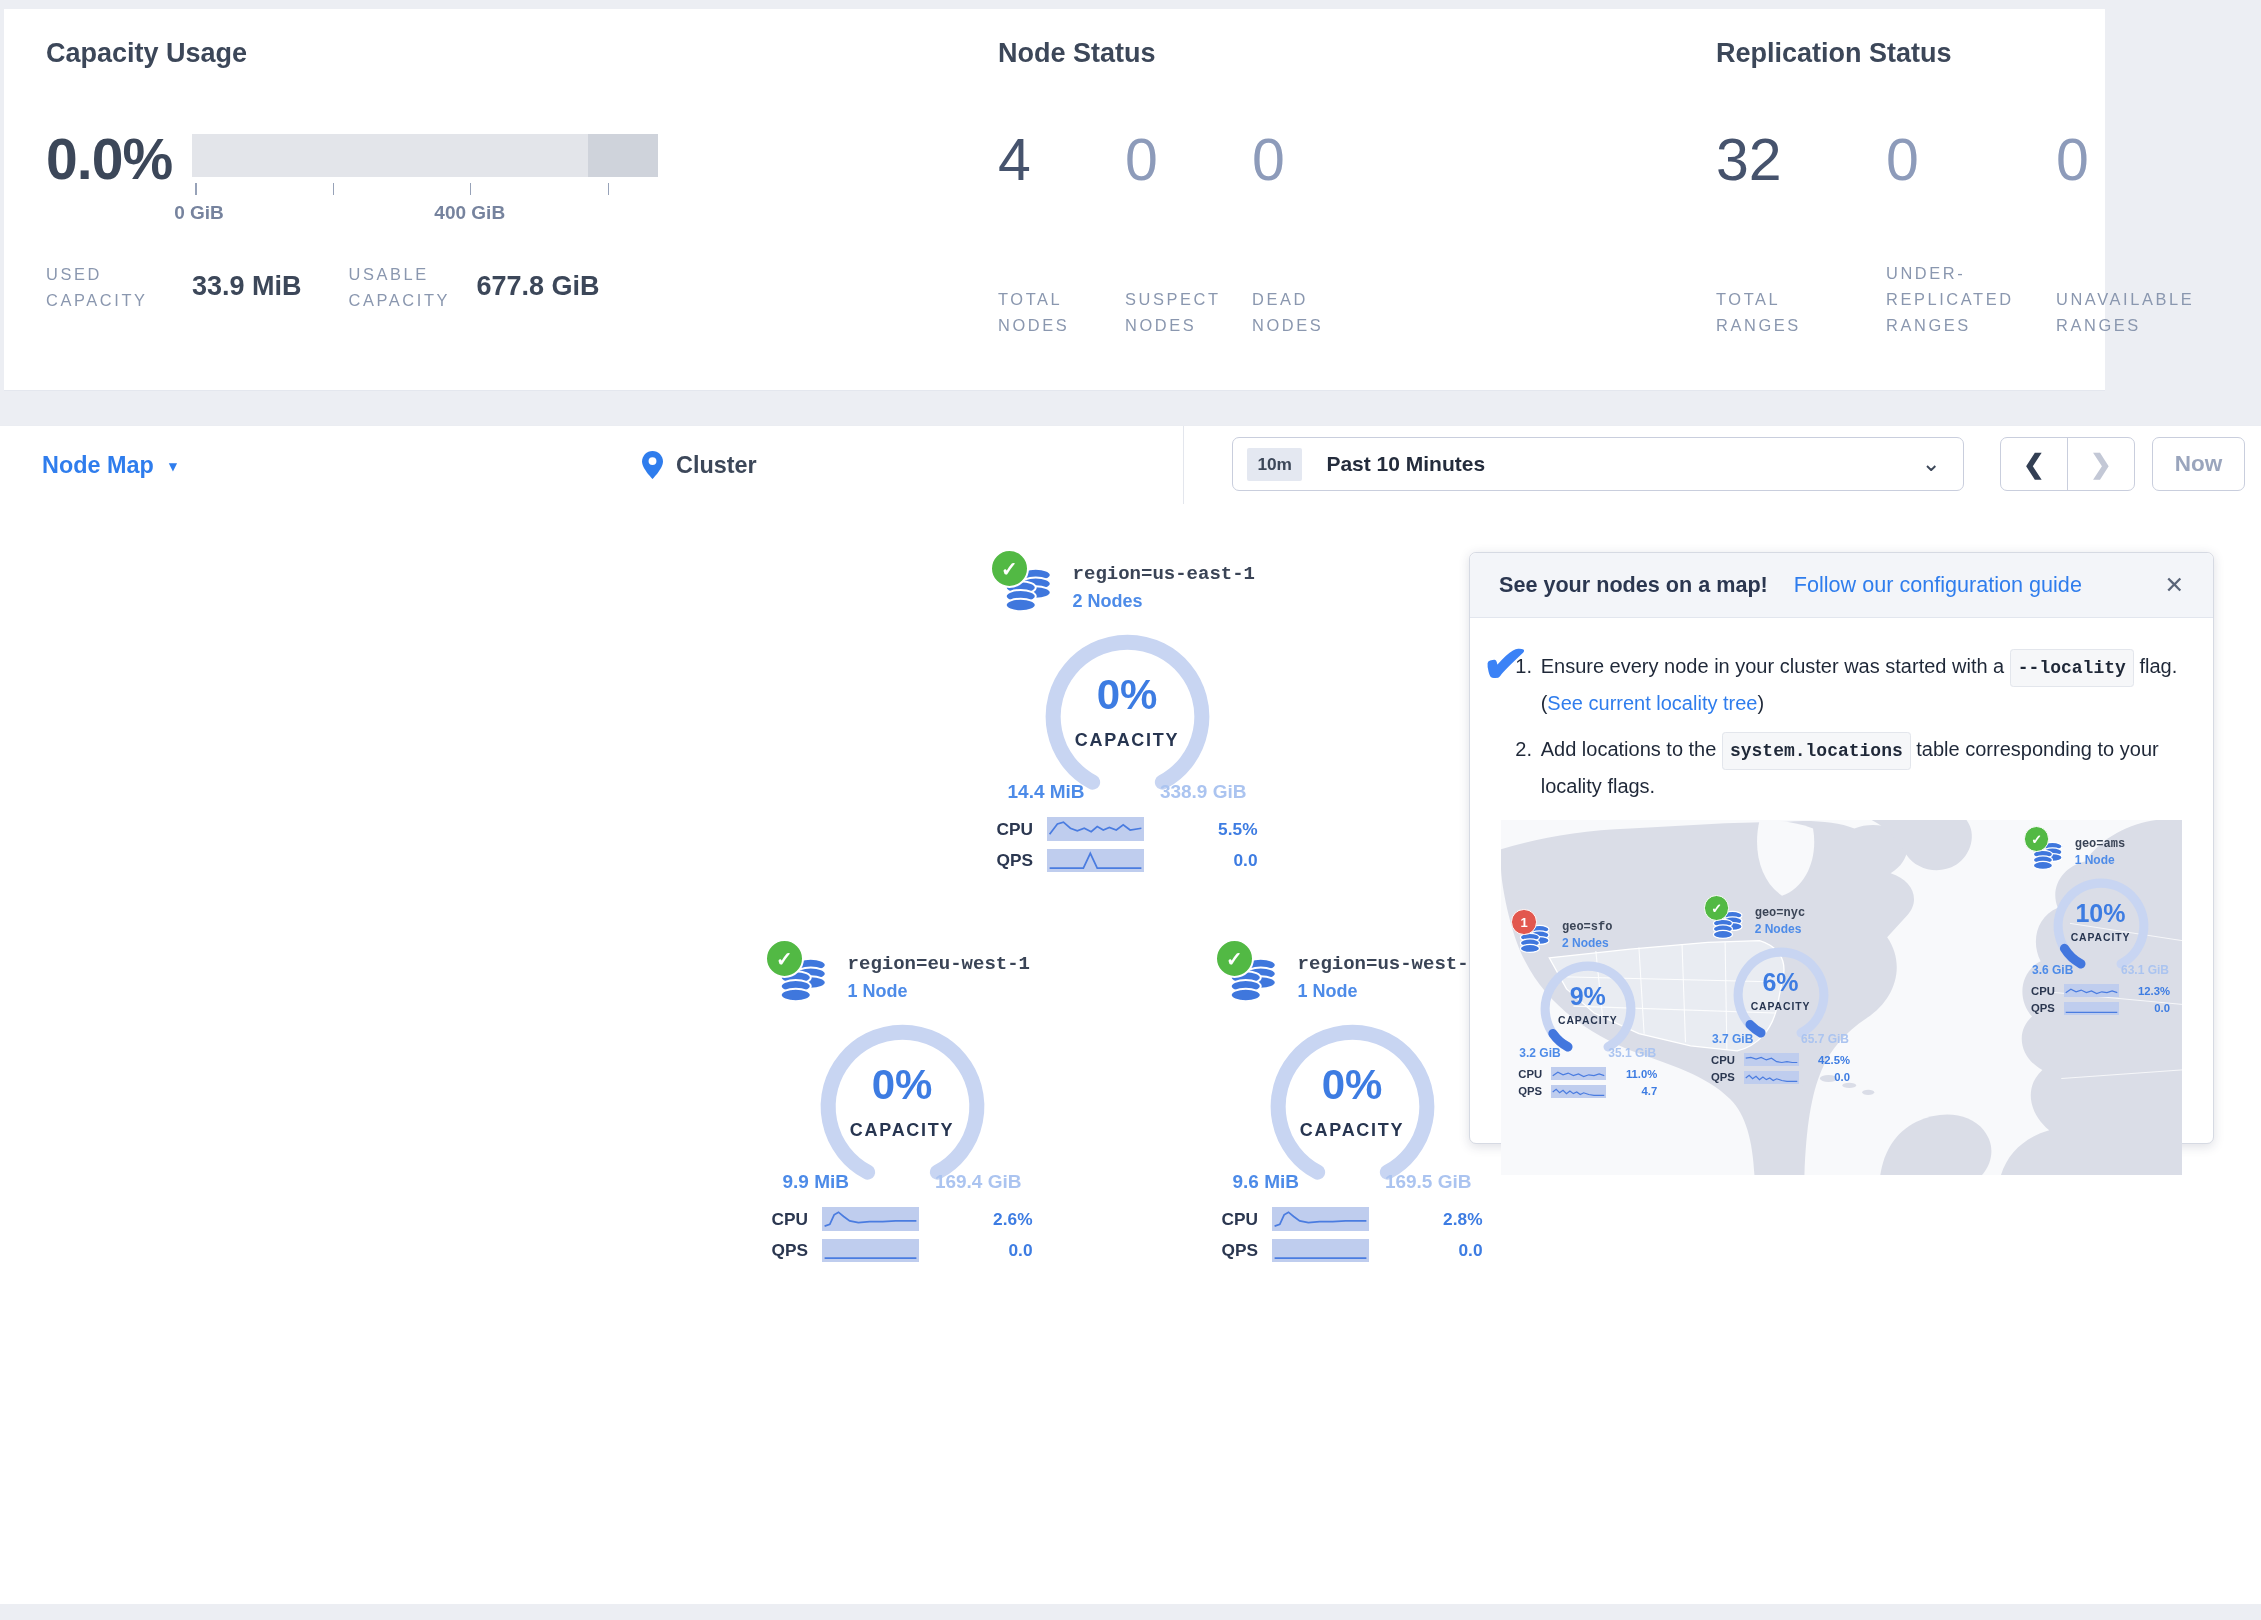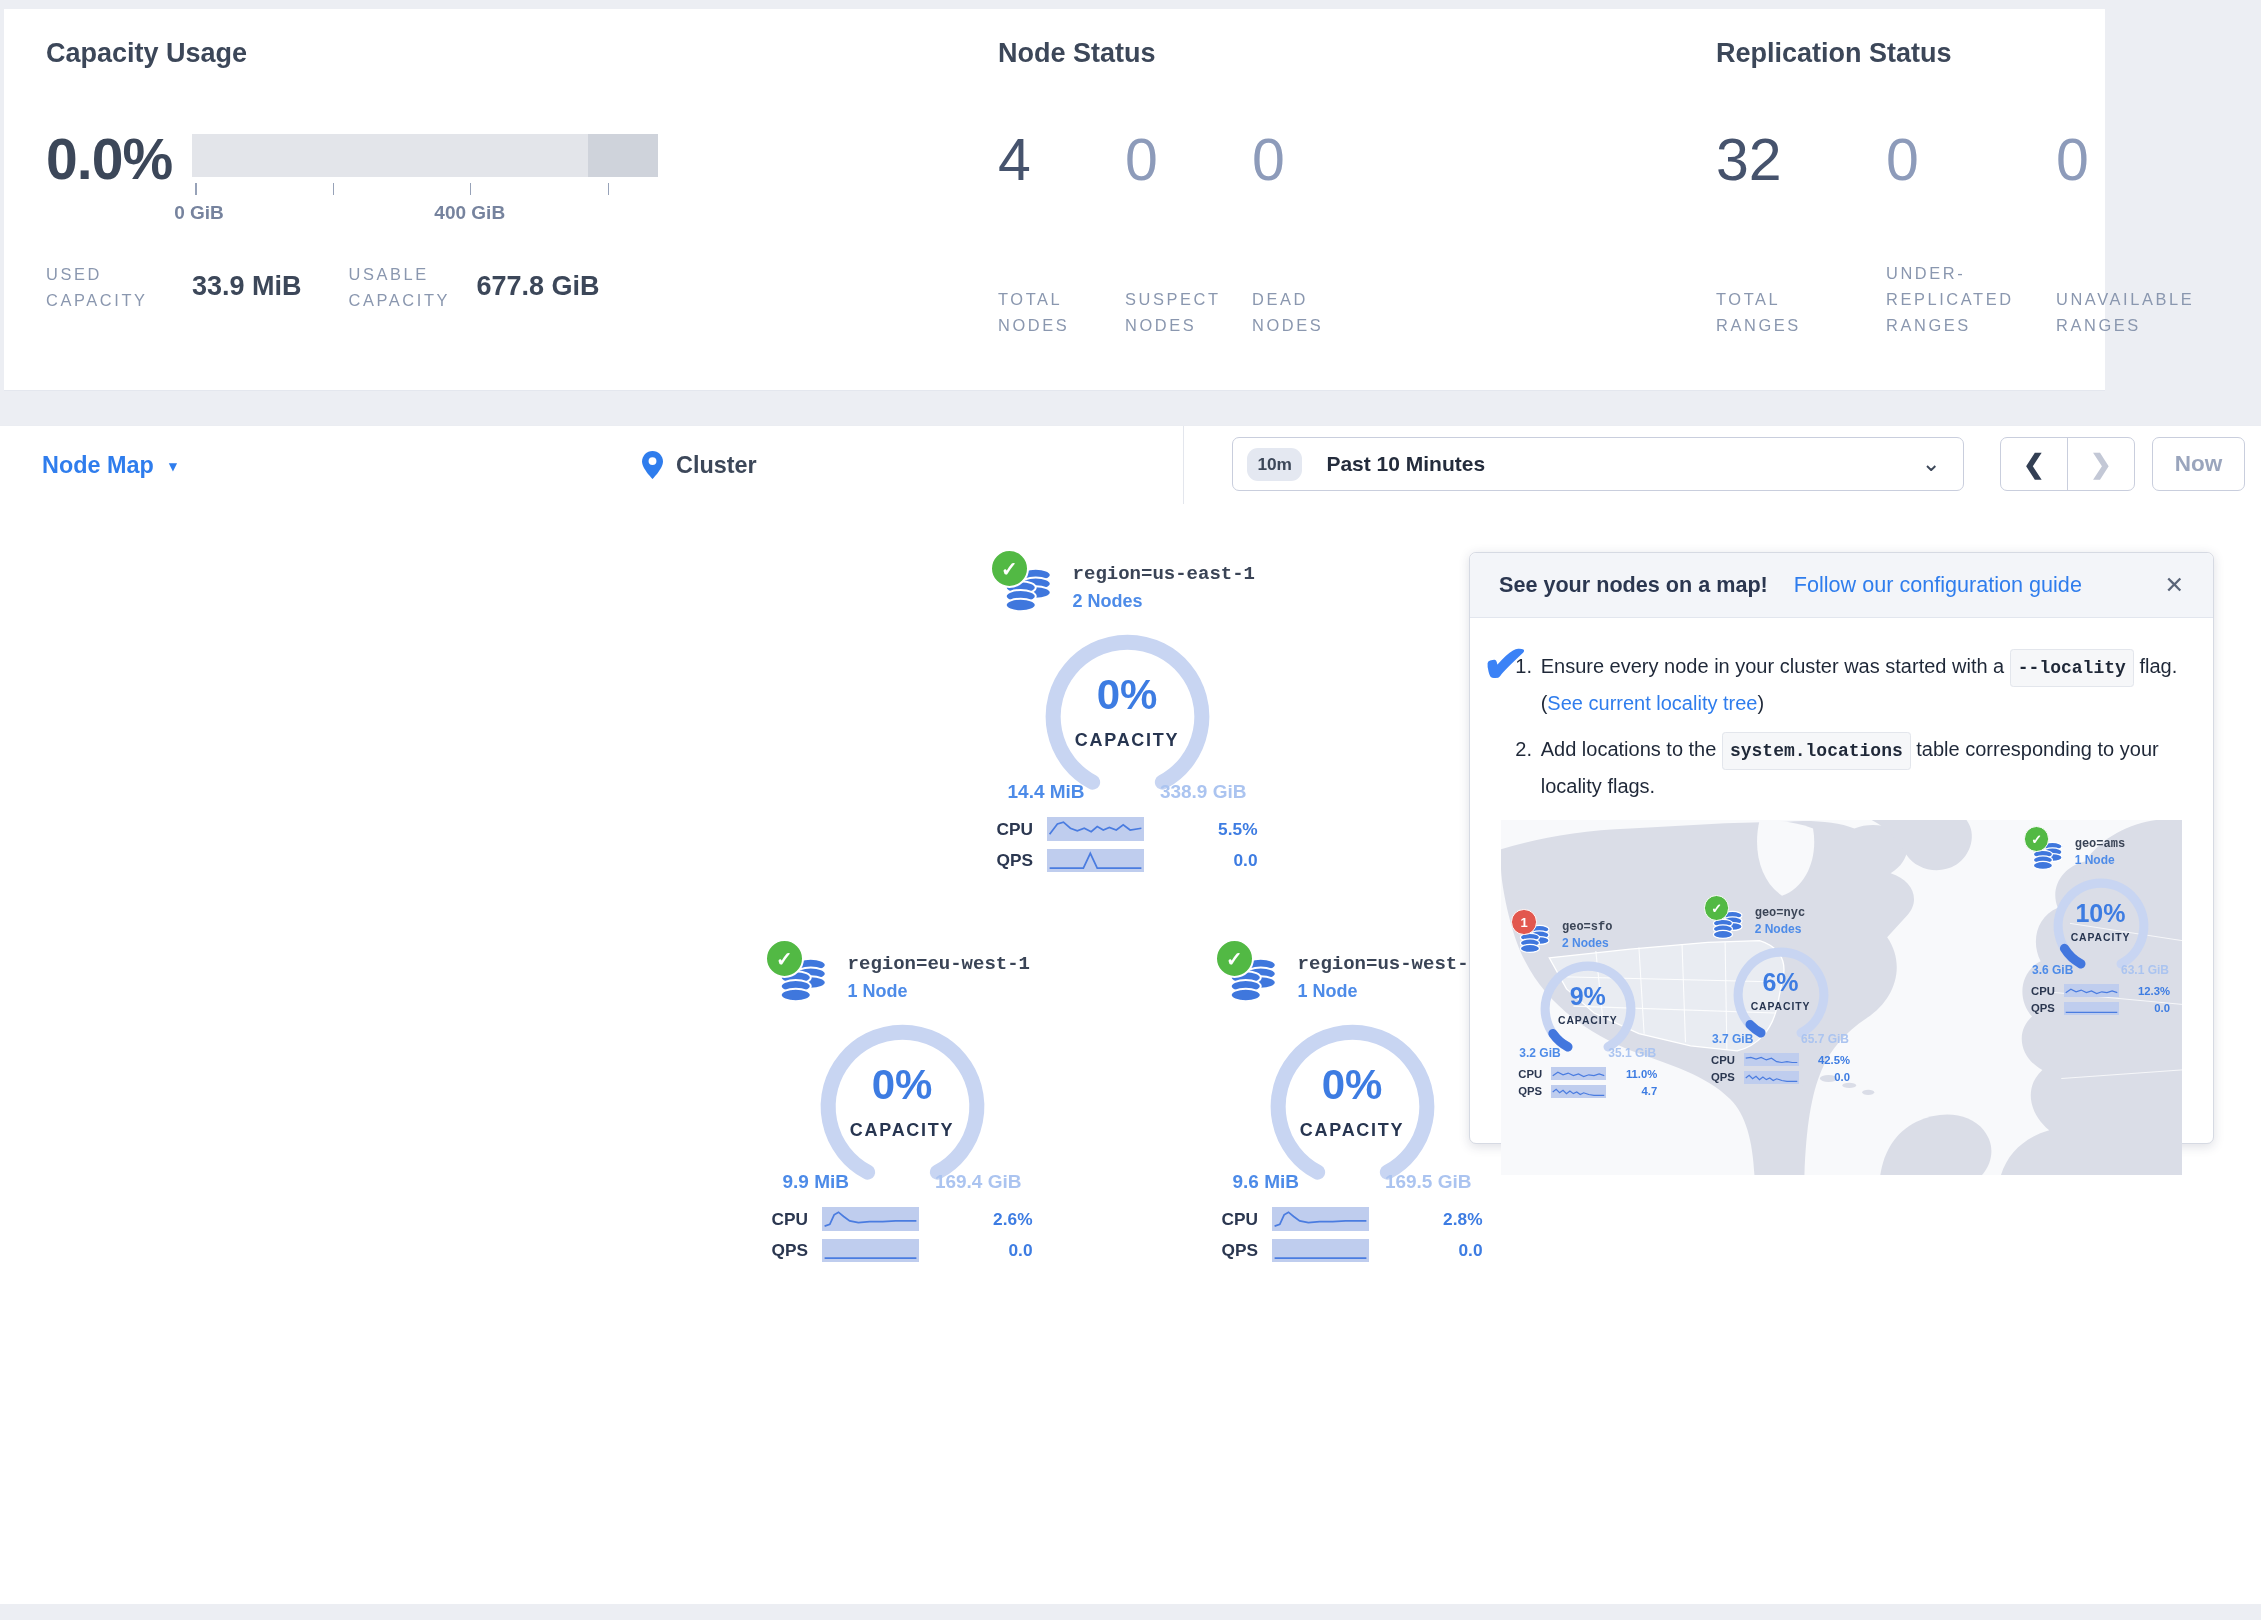--- a/index.html
+++ b/index.html
@@ -41,21 +41,21 @@
   #toolbar{left:0;top:426px;width:2261px;height:78px;background:#fff;
            box-shadow:0 1.7px 4.3px rgba(40,50,80,.08);}
   .view-select{position:absolute;left:42px;top:0;height:78px;display:flex;align-items:center;gap:15.6px;
                color:#2f7ded;font-size:23.4px;font-weight:bold;cursor:pointer;}
   .dd-triangle{font-size:14.7px;color:#2f7ded;}
   .breadcrumb{position:absolute;left:642px;top:0;height:78px;display:flex;align-items:center;gap:13px;
               font-size:23.4px;font-weight:bold;color:#3c4759;}
   .tb-divider{position:absolute;left:1183px;top:0;width:0.9px;height:78px;background:#e3e6ed;}
   .time-select{position:absolute;left:1232px;top:11.3px;width:732px;height:54px;border:1.7px solid #c9cedd;
                border-radius:7px;display:flex;align-items:center;background:#fff;box-sizing:border-box;}
-  .time-badge{margin-left:14px;background:#e4e8f1;border-radius:11px;padding:6px 10.4px;
+  .time-badge{margin-left:14px;background:#e4e8f1;border-radius:2px;padding:6px 10.4px;
               font-size:17.3px;font-weight:bold;color:#3c4759;}
   .time-label{margin-left:24px;font-size:21px;font-weight:bold;color:#242c3c;}
   .time-chevron{margin-left:auto;margin-right:22.5px;color:#3c4759;font-size:22.5px;line-height:0;}
   .nav-group{position:absolute;left:2000px;top:11.3px;width:135px;height:54px;border:1.7px solid #c9cedd;
              border-radius:7px;display:flex;box-sizing:border-box;background:#fff;}
   .nav-btn{flex:1;display:flex;align-items:center;justify-content:center;font-size:26px;font-weight:bold;}
   .nav-prev{color:#333f54;border-right:1.7px solid #c9cedd;}
   .nav-next{color:#c3c8d6;}
   .now-btn{position:absolute;left:2152px;top:11.3px;width:93px;height:54px;border:1.7px solid #c9cedd;
            border-radius:7px;display:flex;align-items:center;justify-content:center;font-size:22.5px;

